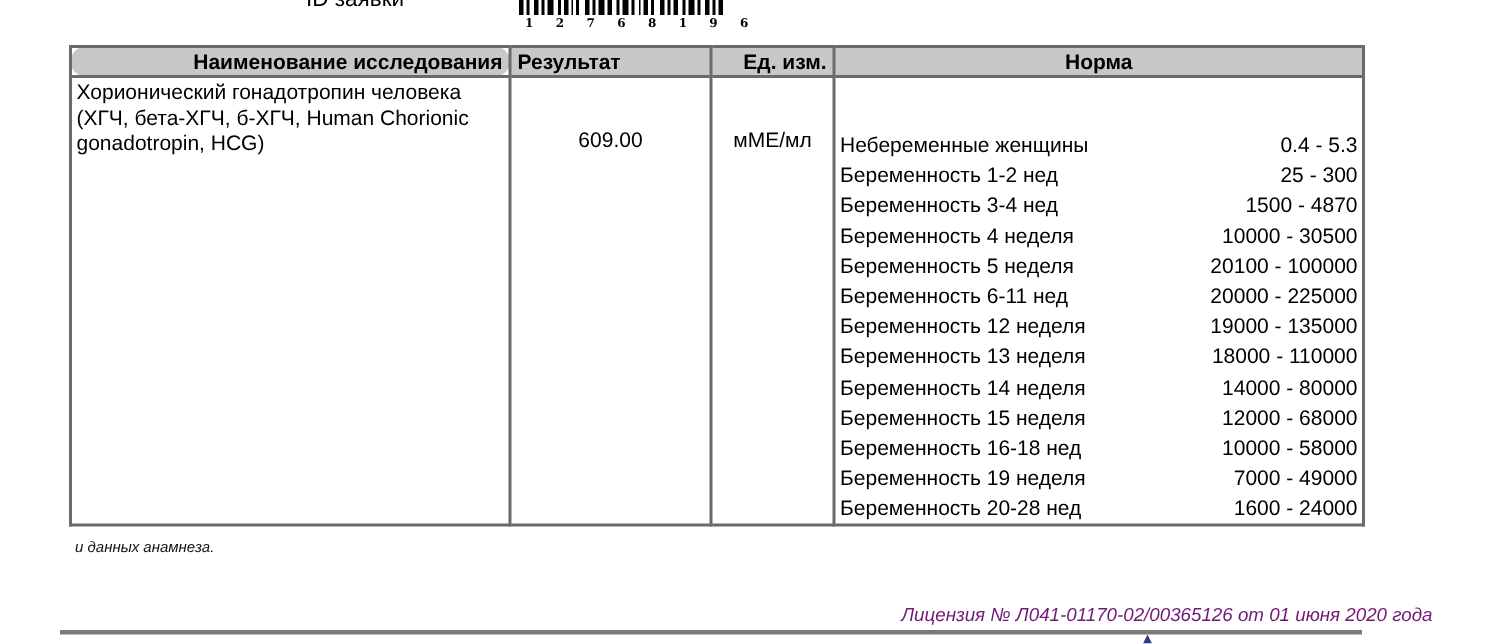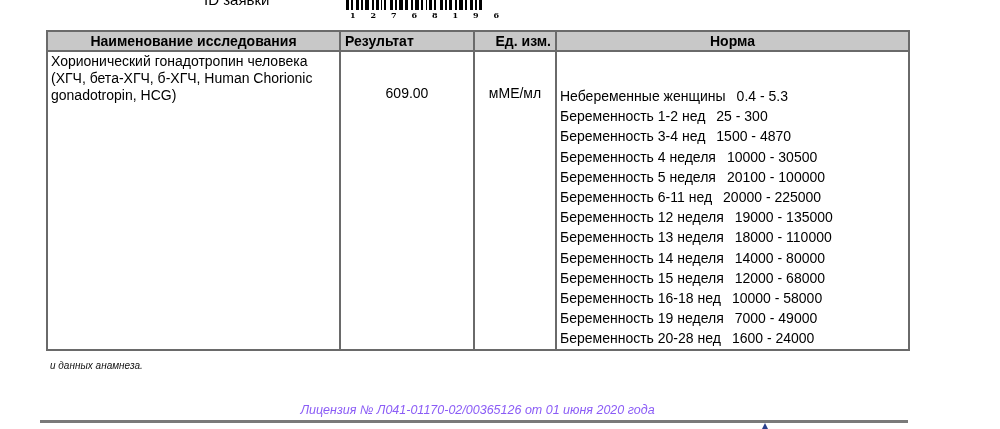--- a/index.html
+++ b/index.html
@@ -21,45 +21,45 @@
     margin-left: 4px; letter-spacing: 1px;
   }
   table.results {
     position: absolute; left: 46px; top: 30px; width: 864px;
     border-collapse: collapse; font-size: 14px;
   }
   table.results th {
     background: #c8c8c8; border: 2px solid #6a6a6a; font-weight: bold;
     height: 18px; padding: 0 4px; font-size: 14px;
   }
-  table.results th.col-name { text-align: center; width: 283px; }
+  table.results th.col-name { text-align: right; width: 283px; border-radius: 10px; }
   table.results th.col-result { width: 124px; text-align: left; }
   table.results th.col-unit { width: 72px; text-align: right; }
   table.results th.col-norm { }
   table.results td {
     border-left: 2px solid #6a6a6a; border-right: 2px solid #6a6a6a;
     border-bottom: 2px solid #6a6a6a; vertical-align: top; padding: 0;
   }
   td.name-cell { padding: 1px 4px 0 3px !important; line-height: 17px; font-size: 14px; }
   td.result-cell, td.unit-cell { text-align: center; }
   .cell-value { display: block; margin-top: 33px; line-height: 17px; }
   td.norm-cell { padding: 0 3px 1px 3px !important; }
   .norm-list { margin-top: 34px; }
   .norm-row {
-    display: flex; justify-content: flex-start; height: 20.2px; line-height: 20px;
+    display: flex; justify-content: space-between; height: 20.2px; line-height: 20px;
     font-size: 14px;
     gap: 11px;
   }
   .disclaimer {
     position: absolute; left: 50px; top: 359px; width: 840px;
     font-size: 10px; font-style: italic; line-height: 14px; color: #111;
   }
   .license {
-    position: absolute; left: 0; width: 955px; top: 403px; text-align: center;
-    font-size: 12.5px; font-style: italic; color: #8b5cf6;
+    position: absolute; left: 0; width: 955px; top: 403px; text-align: right;
+    font-size: 12.5px; font-style: italic; color: #701a75;
   }
   .footer-line {
     position: absolute; left: 40px; top: 420px; width: 868px; height: 3px; background: #7a7a7a;
   }
   .blue-mark {
     position: absolute; left: 762px; top: 423px; width: 0; height: 0;
     border-left: 3px solid transparent; border-right: 3px solid transparent;
     border-bottom: 6px solid #2a3f8c;
   }
 </style>

